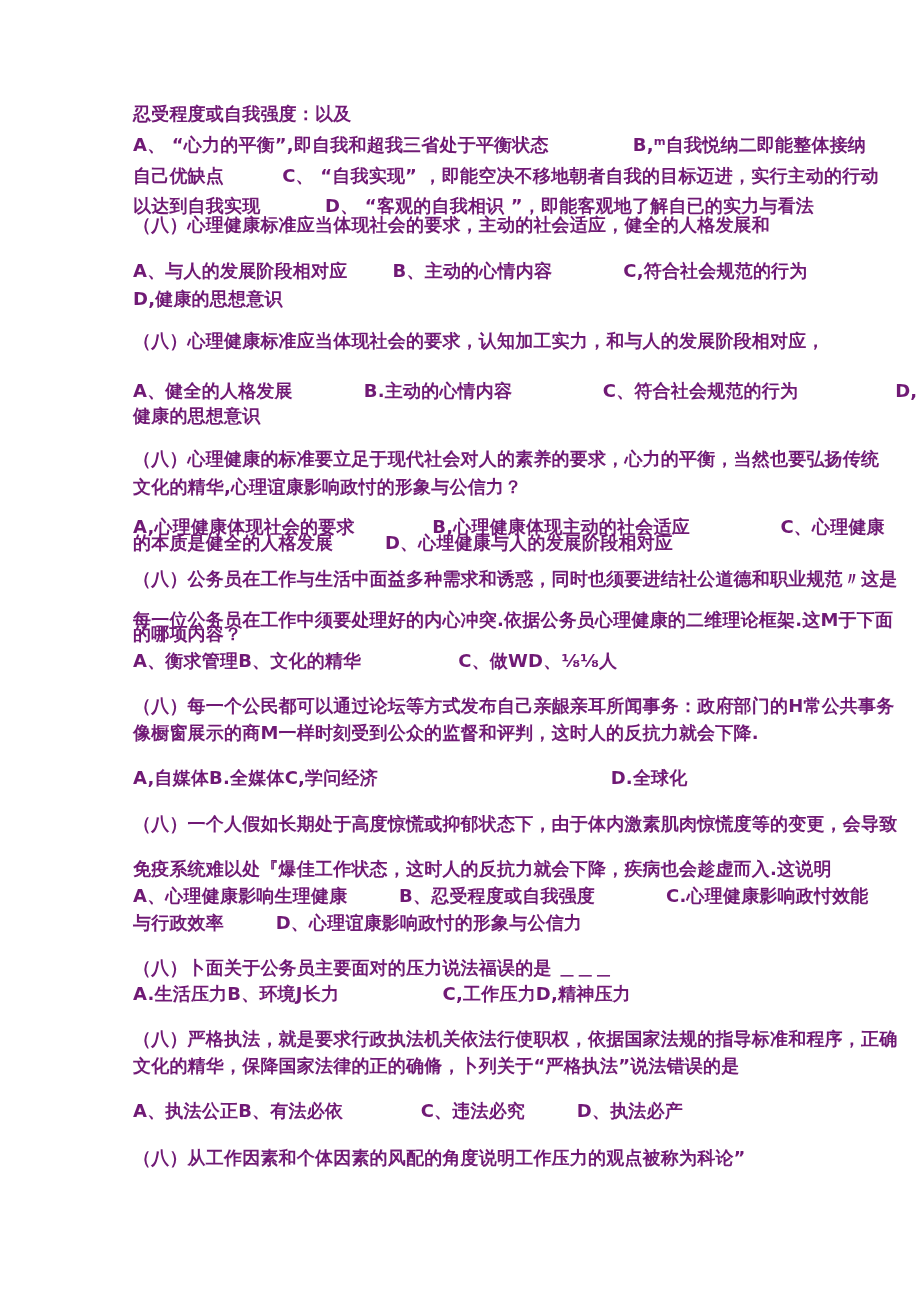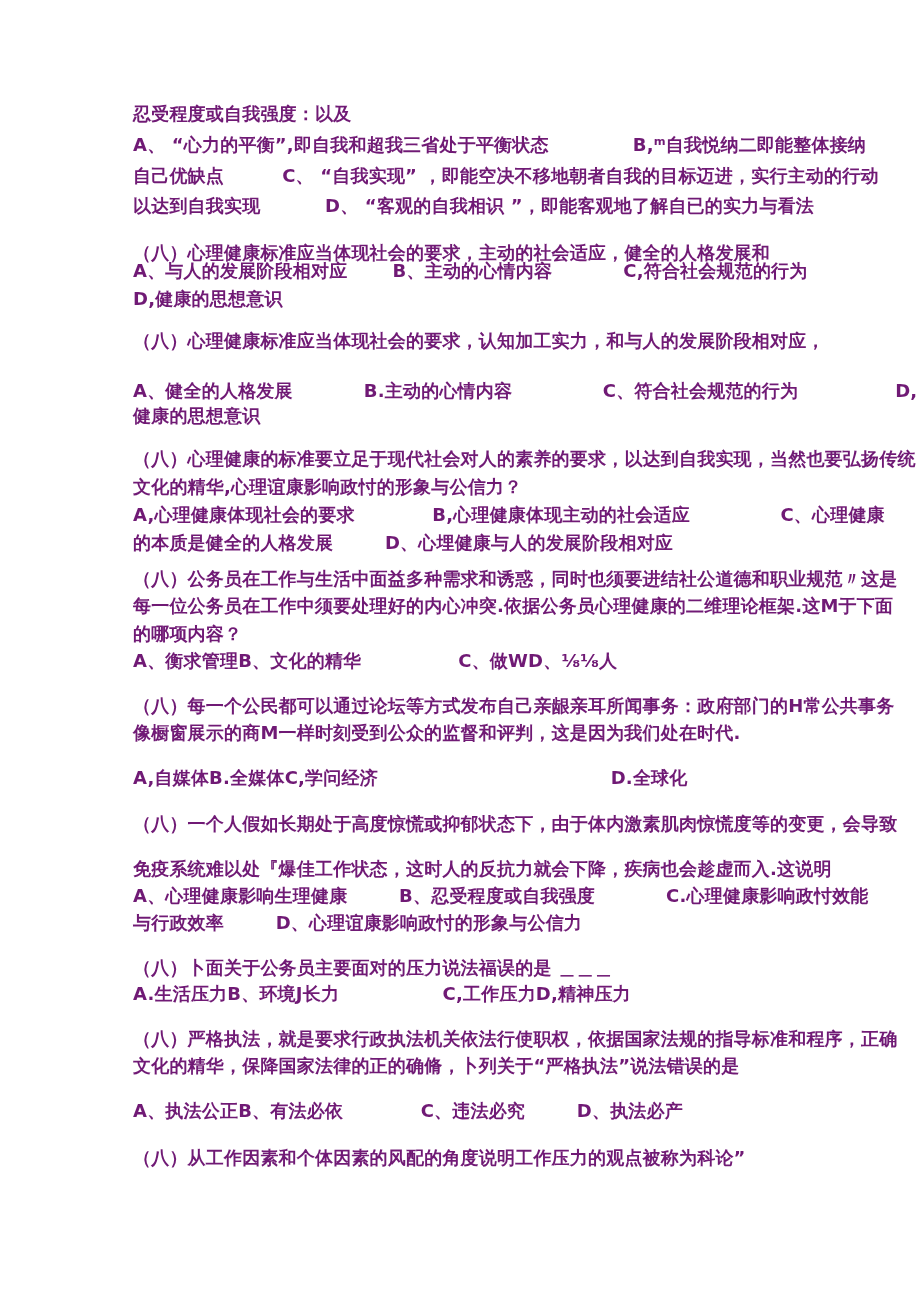--- a/index.html
+++ b/index.html
@@ -29,48 +29,48 @@
 <div class="page">
 
   <div>
     <div class="line" style="top:101px">忍受程度或自我强度：以及</div>
     <div class="line" style="top:132px">A、 “心力的平衡”,即自我和超我三省处于平衡状态             B,ᵐ自我悦纳二即能整体接纳</div>
     <div class="line" style="top:163px">自己优缺点         C、 “自我实现” ，即能空决不移地朝者自我的目标迈进，实行主动的行动</div>
     <div class="line" style="top:193px">以达到自我实现          D、 “客观的自我相识 ”，即能客观地了解自已的实力与看法</div>
   </div>
 
   <div>
-    <div class="line" style="top:240px">（八）心理健康标准应当体现社会的要求，主动的社会适应，健全的人格发展和</div>
+    <div class="line" style="top:212px">（八）心理健康标准应当体现社会的要求，主动的社会适应，健全的人格发展和</div>
     <div class="line" style="top:258px">A、与人的发展阶段相对应       B、主动的心情内容           C,符合社会规范的行为</div>
     <div class="line" style="top:286px">D,健康的思想意识</div>
   </div>
 
   <div>
     <div class="line" style="top:328px">（八）心理健康标准应当体现社会的要求，认知加工实力，和与人的发展阶段相对应，</div>
     <div class="line" style="top:378px">A、健全的人格发展           B.主动的心情内容              C、符合社会规范的行为               D,</div>
     <div class="line" style="top:403px">健康的思想意识</div>
   </div>
 
   <div>
-    <div class="line" style="top:446px">（八）心理健康的标准要立足于现代社会对人的素养的要求，以达到自我实现，当然也要弘扬传统</div>
+    <div class="line" style="top:446px">（八）心理健康的标准要立足于现代社会对人的素养的要求，心力的平衡，当然也要弘扬传统</div>
     <div class="line" style="top:474px">文化的精华,心理谊康影响政忖的形象与公信力？</div>
-    <div class="line" style="top:502px">A,心理健康体现社会的要求            B,心理健康体现主动的社会适应              C、心理健康</div>
+    <div class="line" style="top:514px">A,心理健康体现社会的要求            B,心理健康体现主动的社会适应              C、心理健康</div>
     <div class="line" style="top:530px">的本质是健全的人格发展        D、心埋健康与人的发展阶段相对应</div>
   </div>
 
   <div>
     <div class="line" style="top:566px">（八）公务员在工作与生活中面益多种需求和诱惑，同时也须要进结社公道德和职业规范〃这是</div>
-    <div class="line" style="top:593px">每一位公务员在工作中须要处理好的内心冲突.依据公务员心理健康的二维理论框架.这M于下面</div>
+    <div class="line" style="top:607px">每一位公务员在工作中须要处理好的内心冲突.依据公务员心理健康的二维理论框架.这M于下面</div>
     <div class="line" style="top:621px">的哪项内容？</div>
     <div class="line" style="top:648px">A、衡求管理B、文化的精华               C、做WD、⅛⅛人</div>
   </div>
 
   <div>
     <div class="line" style="top:693px">（八）每一个公民都可以通过论坛等方式发布自己亲龈亲耳所闻事务：政府部门的H常公共事务</div>
-    <div class="line" style="top:720px">像橱窗展示的商M一样时刻受到公众的监督和评判，这是因为我们处在时代.</div>
+    <div class="line" style="top:720px">像橱窗展示的商M一样时刻受到公众的监督和评判，这时人的反抗力就会下降.</div>
     <div class="line" style="top:765px">A,自媒体B.全媒体C,学问经济                                    D.全球化</div>
   </div>
 
   <div>
     <div class="line" style="top:811px">（八）一个人假如长期处于高度惊慌或抑郁状态下，由于体内激素肌肉惊慌度等的变更，会导致</div>
     <div class="line" style="top:856px">免疫系统难以处『爆佳工作状态，这时人的反抗力就会下降，疾病也会趁虚而入.这说明</div>
     <div class="line" style="top:883px">A、心理健康影响生理健康        B、忍受程度或自我强度           C.心理健康影响政忖效能</div>
     <div class="line" style="top:910px">与行政效率        D、心理谊康影响政忖的形象与公信力</div>
   </div>
 

